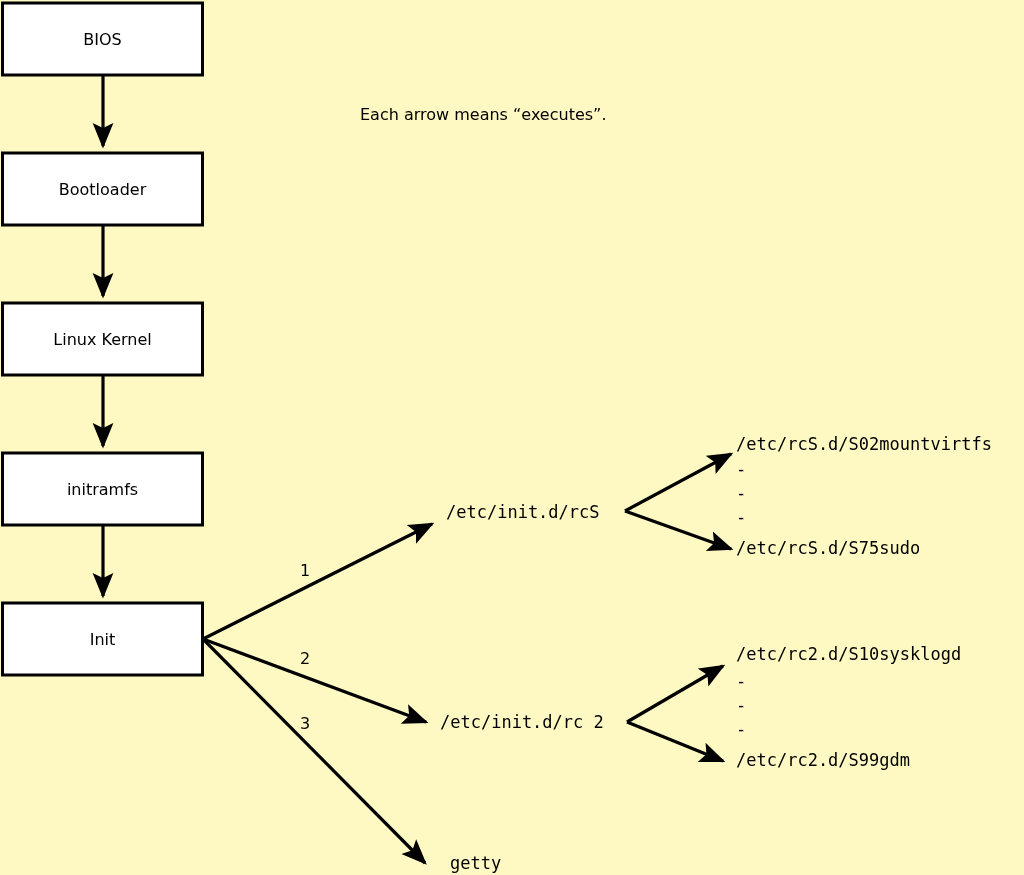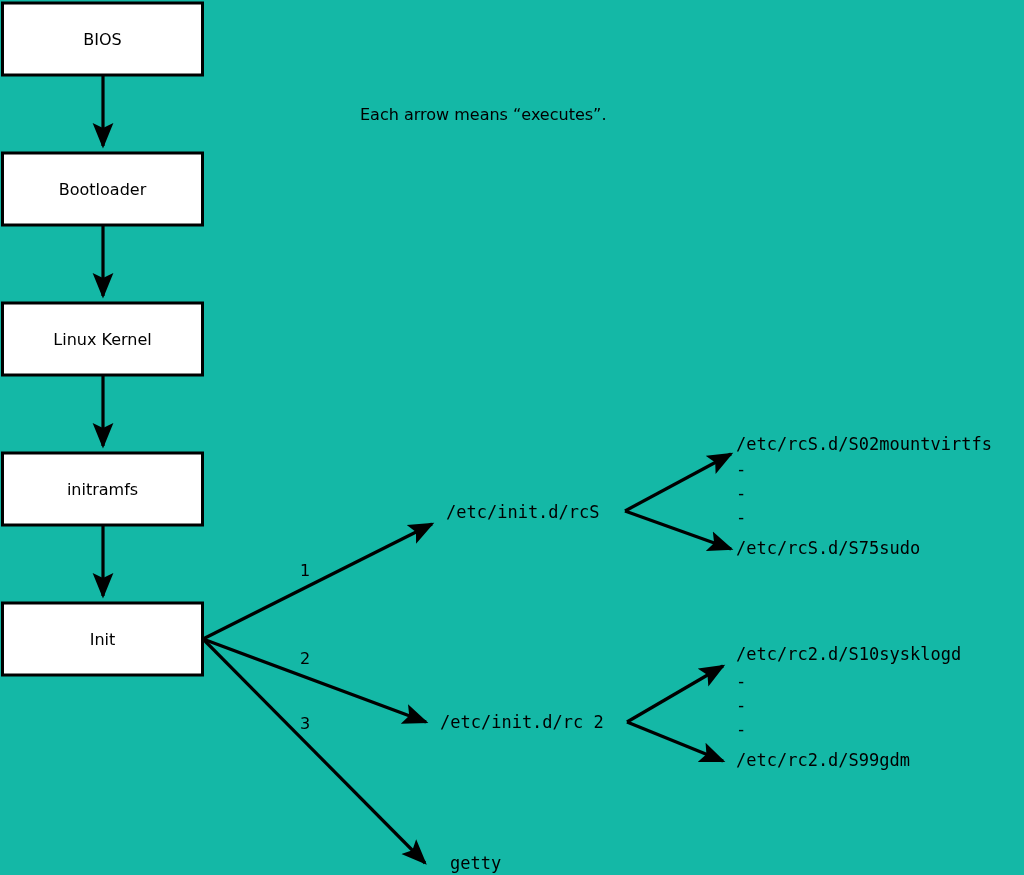--- a/index.html
+++ b/index.html
@@ -4,21 +4,21 @@
 <style>
   html, body {
     margin: 0;
     padding: 0;
     background: #ffffff;
   }
   #diagram-root {
     position: relative;
     width: 1024px;
     height: 875px;
-    background: #14b8a6;
+    background: #fef9c3;
     overflow: hidden;
     font-family: "DejaVu Sans", sans-serif;
   }
   #diagram-svg {
     position: absolute;
     left: 0;
     top: 0;
     width: 1024px;
     height: 875px;
   }

